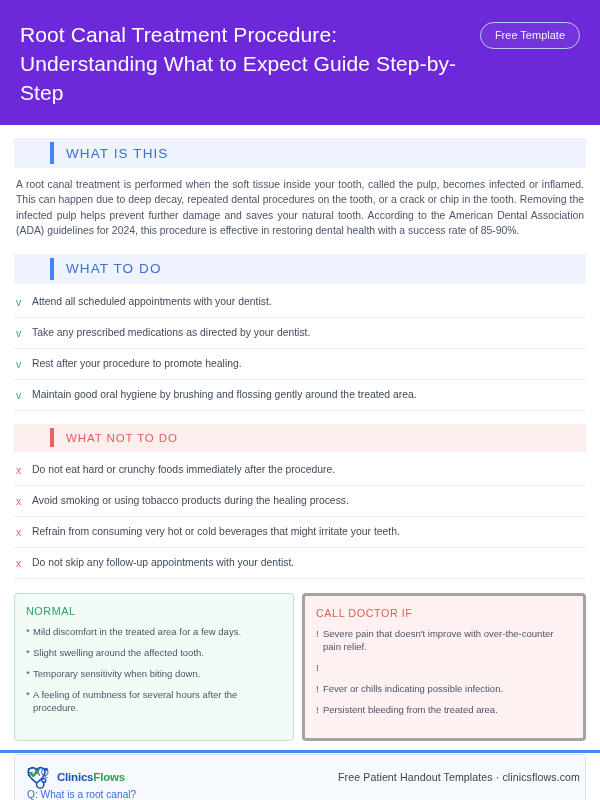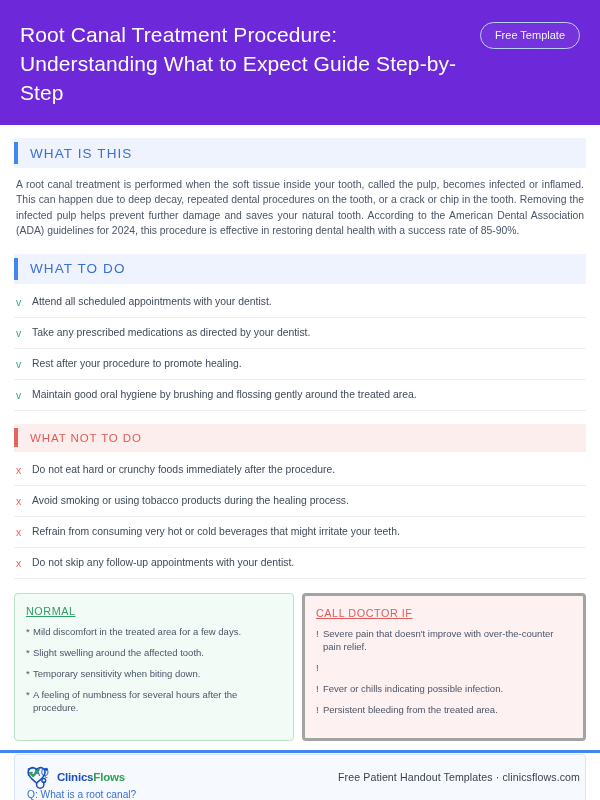--- a/index.html
+++ b/index.html
@@ -43,20 +43,21 @@
 
   
   .body { padding:0 14px; }
 
   .sec-head {
     margin-top:13px;
     height:30px;
     display:flex;
     align-items:center;
     position:relative;
+    padding-left:36px;
   }
   .sec-head .bar { width:4px; height:22px; flex:0 0 4px; }
   .sec-head .title {
     font-size:13.5px;
     letter-spacing:1.1px;
     padding-left:12px;
     font-weight:400;
   }
   .sec-head.blue  { background:#eef3fd; }
   .sec-head.blue .bar { background:#4285f4; }
@@ -103,21 +104,20 @@
     padding:11px 11px 14px 11px;
     min-height:105px;
   }
   .box.normal { background:#f2fbf5; border:1px solid #b9e5c8; }
   .box.alert  { background:#fdf1f1; border:3px solid #a3a3a3; }
   .box h4 {
     font-size:10.8px;
     font-weight:400;
     letter-spacing:0.55px;
     margin-bottom:8px;
-    text-decoration:underline;
   }
   .box.normal h4 { color:#2e9e68; }
   .box.alert  h4 { color:#e05c58; }
   .box ul { list-style:none; }
   .box ul li {
     font-size:9.5px;
     line-height:13px;
     color:#4a5568;
     display:flex;
     margin-bottom:8px;

